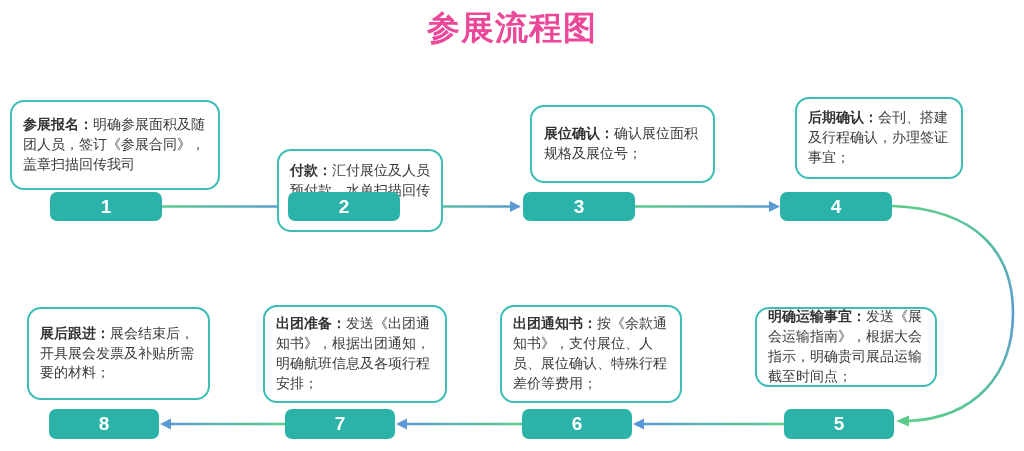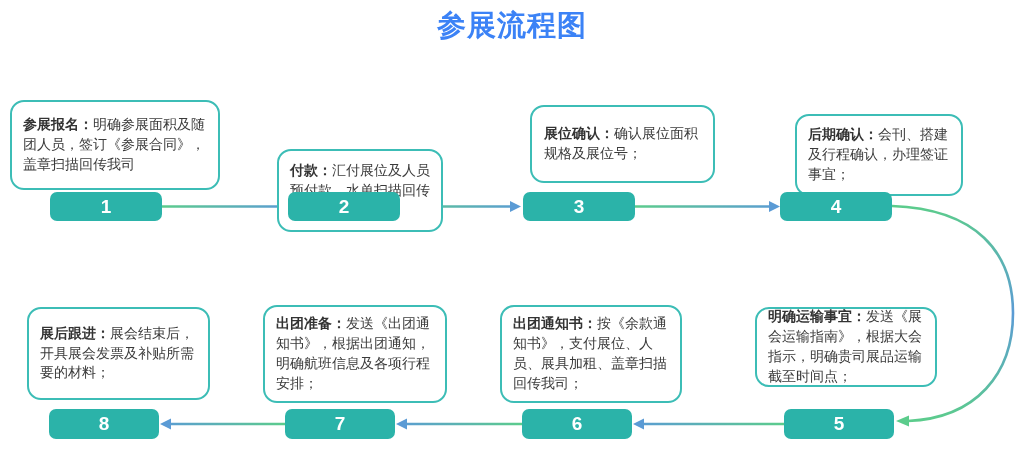--- a/index.html
+++ b/index.html
@@ -14,23 +14,23 @@
     height: 451px;
     background: #ffffff;
     overflow: hidden;
   }
   .page-title {
     position: absolute;
     left: 0;
     top: 6px;
     width: 1024px;
     text-align: center;
-    font-size: 29px;
+    font-size: 33px;
     font-weight: 700;
-    color: #3b82f6;
+    color: #ec4899;
     letter-spacing: 1px;
   }
   .note-box {
     position: absolute;
     box-sizing: border-box;
     border: 2px solid #3CBDB6;
     border-radius: 14px;
     background: #ffffff;
     padding: 8px 11px;
     display: flex;
@@ -148,32 +148,32 @@
   <div class="note-box" style="left:277px; top:103px; width:166px; height:83px;margin-top:46px;">
     <p class="note-text"><b>付款：</b><span>汇付展位及人员预付款，水单扫描回传给我司；</span></p>
   </div>
   <div class="num-bar" style="left:288px; top:192px; width:112px; height:29px;">2</div>
 
   <div class="note-box" style="left:530px; top:105px; width:185px; height:78px;padding-left:12px;">
     <p class="note-text"><b>展位确认：</b><span>确认展位面积规格及展位号；</span></p>
   </div>
   <div class="num-bar" style="left:523px; top:192px; width:112px; height:29px;">3</div>
 
-  <div class="note-box" style="left:795px; top:114px; width:168px; height:82px;">
+  <div class="note-box" style="left:795px; top:97px; width:168px; height:82px;">
     <p class="note-text"><b>后期确认：</b><span>会刊、搭建及行程确认，办理签证事宜；</span></p>
   </div>
   <div class="num-bar" style="left:780px; top:192px; width:112px; height:29px;">4</div>
 
   <div class="note-box" style="left:755px; top:307px; width:182px; height:80px;">
     <p class="note-text"><b>明确运输事宜：</b><span>发送《展会运输指南》，根据大会指示，明确贵司展品运输截至时间点；</span></p>
   </div>
   <div class="num-bar" style="left:784px; top:409px; width:110px; height:30px;">5</div>
 
   <div class="note-box" style="left:500px; top:305px; width:182px; height:98px;">
-    <p class="note-text"><b>出团通知书：</b><span>按《余款通知书》，支付展位、人员、展具加租、盖章扫描回传我司；</span></p>
+    <p class="note-text"><b>出团通知书：</b><span>按《余款通知书》，支付展位、人员、展位确认、特殊行程差价等费用；</span></p>
   </div>
   <div class="num-bar" style="left:522px; top:409px; width:110px; height:30px;">6</div>
 
   <div class="note-box" style="left:263px; top:305px; width:184px; height:98px;">
     <p class="note-text"><b>出团准备：</b><span>发送《出团通知书》，根据出团通知，明确航班信息及各项行程安排；</span></p>
   </div>
   <div class="num-bar" style="left:285px; top:409px; width:110px; height:30px;">7</div>
 
   <div class="note-box" style="left:10px; top:307px; width:183px; height:93px;margin-left:17px;">
     <p class="note-text"><b>展后跟进：</b><span>展会结束后，开具展会发票及补贴所需要的材料；</span></p>

